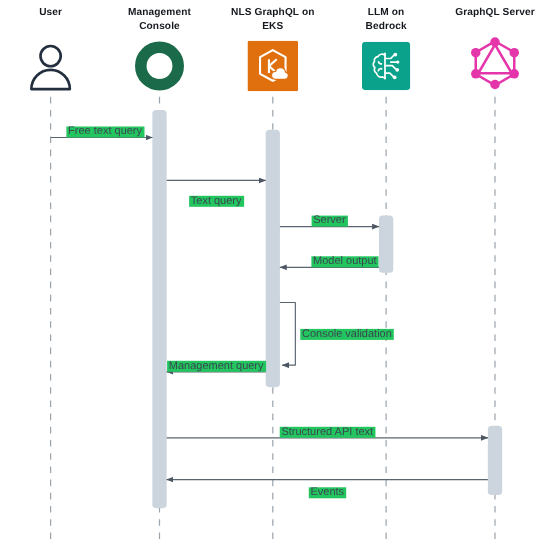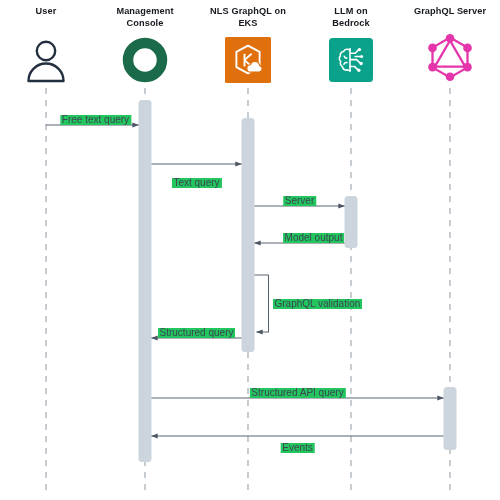--- a/index.html
+++ b/index.html
@@ -135,19 +135,19 @@
         <path d="M151.5,398 L443.5,398" fill="none" stroke="#5a6570" stroke-width="1.05" marker-end="url(#arrow-r)"></path>
         <path d="M443.5,436 L151.5,436" fill="none" stroke="#5a6570" stroke-width="1.05" marker-end="url(#arrow-l)"></path>
       </g>
   </svg>
 
   <div id="msg-labels">
       <div class="msg-label" style="left: 95.5px; top: 115px; transform: translateX(-50%);">Free text query</div>
       <div class="msg-label" style="left: 196.5px; top: 154px; transform: translateX(-50%); margin-top: 24px;">Text query</div>
       <div class="msg-label" style="left: 299.5px; top: 196px; transform: translateX(-50%);">Server</div>
       <div class="msg-label" style="left: 299.5px; top: 233px; transform: translateX(-50%); margin-left: 14px;">Model output</div>
-      <div class="msg-label" style="left: 272.5px; top: 298.5px;">GraphQL validation</div>
-      <div class="msg-label" style="left: 196.5px; top: 328px; transform: translateX(-50%);">Structured query</div>
-      <div class="msg-label" style="left: 297.5px; top: 388px; transform: translateX(-50%);">Structured API query</div>
+      <div class="msg-label" style="left: 272.5px; top: 298.5px;">Console validation</div>
+      <div class="msg-label" style="left: 196.5px; top: 328px; transform: translateX(-50%);">Management query</div>
+      <div class="msg-label" style="left: 297.5px; top: 388px; transform: translateX(-50%);">Structured API text</div>
       <div class="msg-label" style="left: 297.5px; top: 426px; transform: translateX(-50%); margin-top: 17px;">Events</div>
     </div>
 
 </div>
 
 </body></html>

